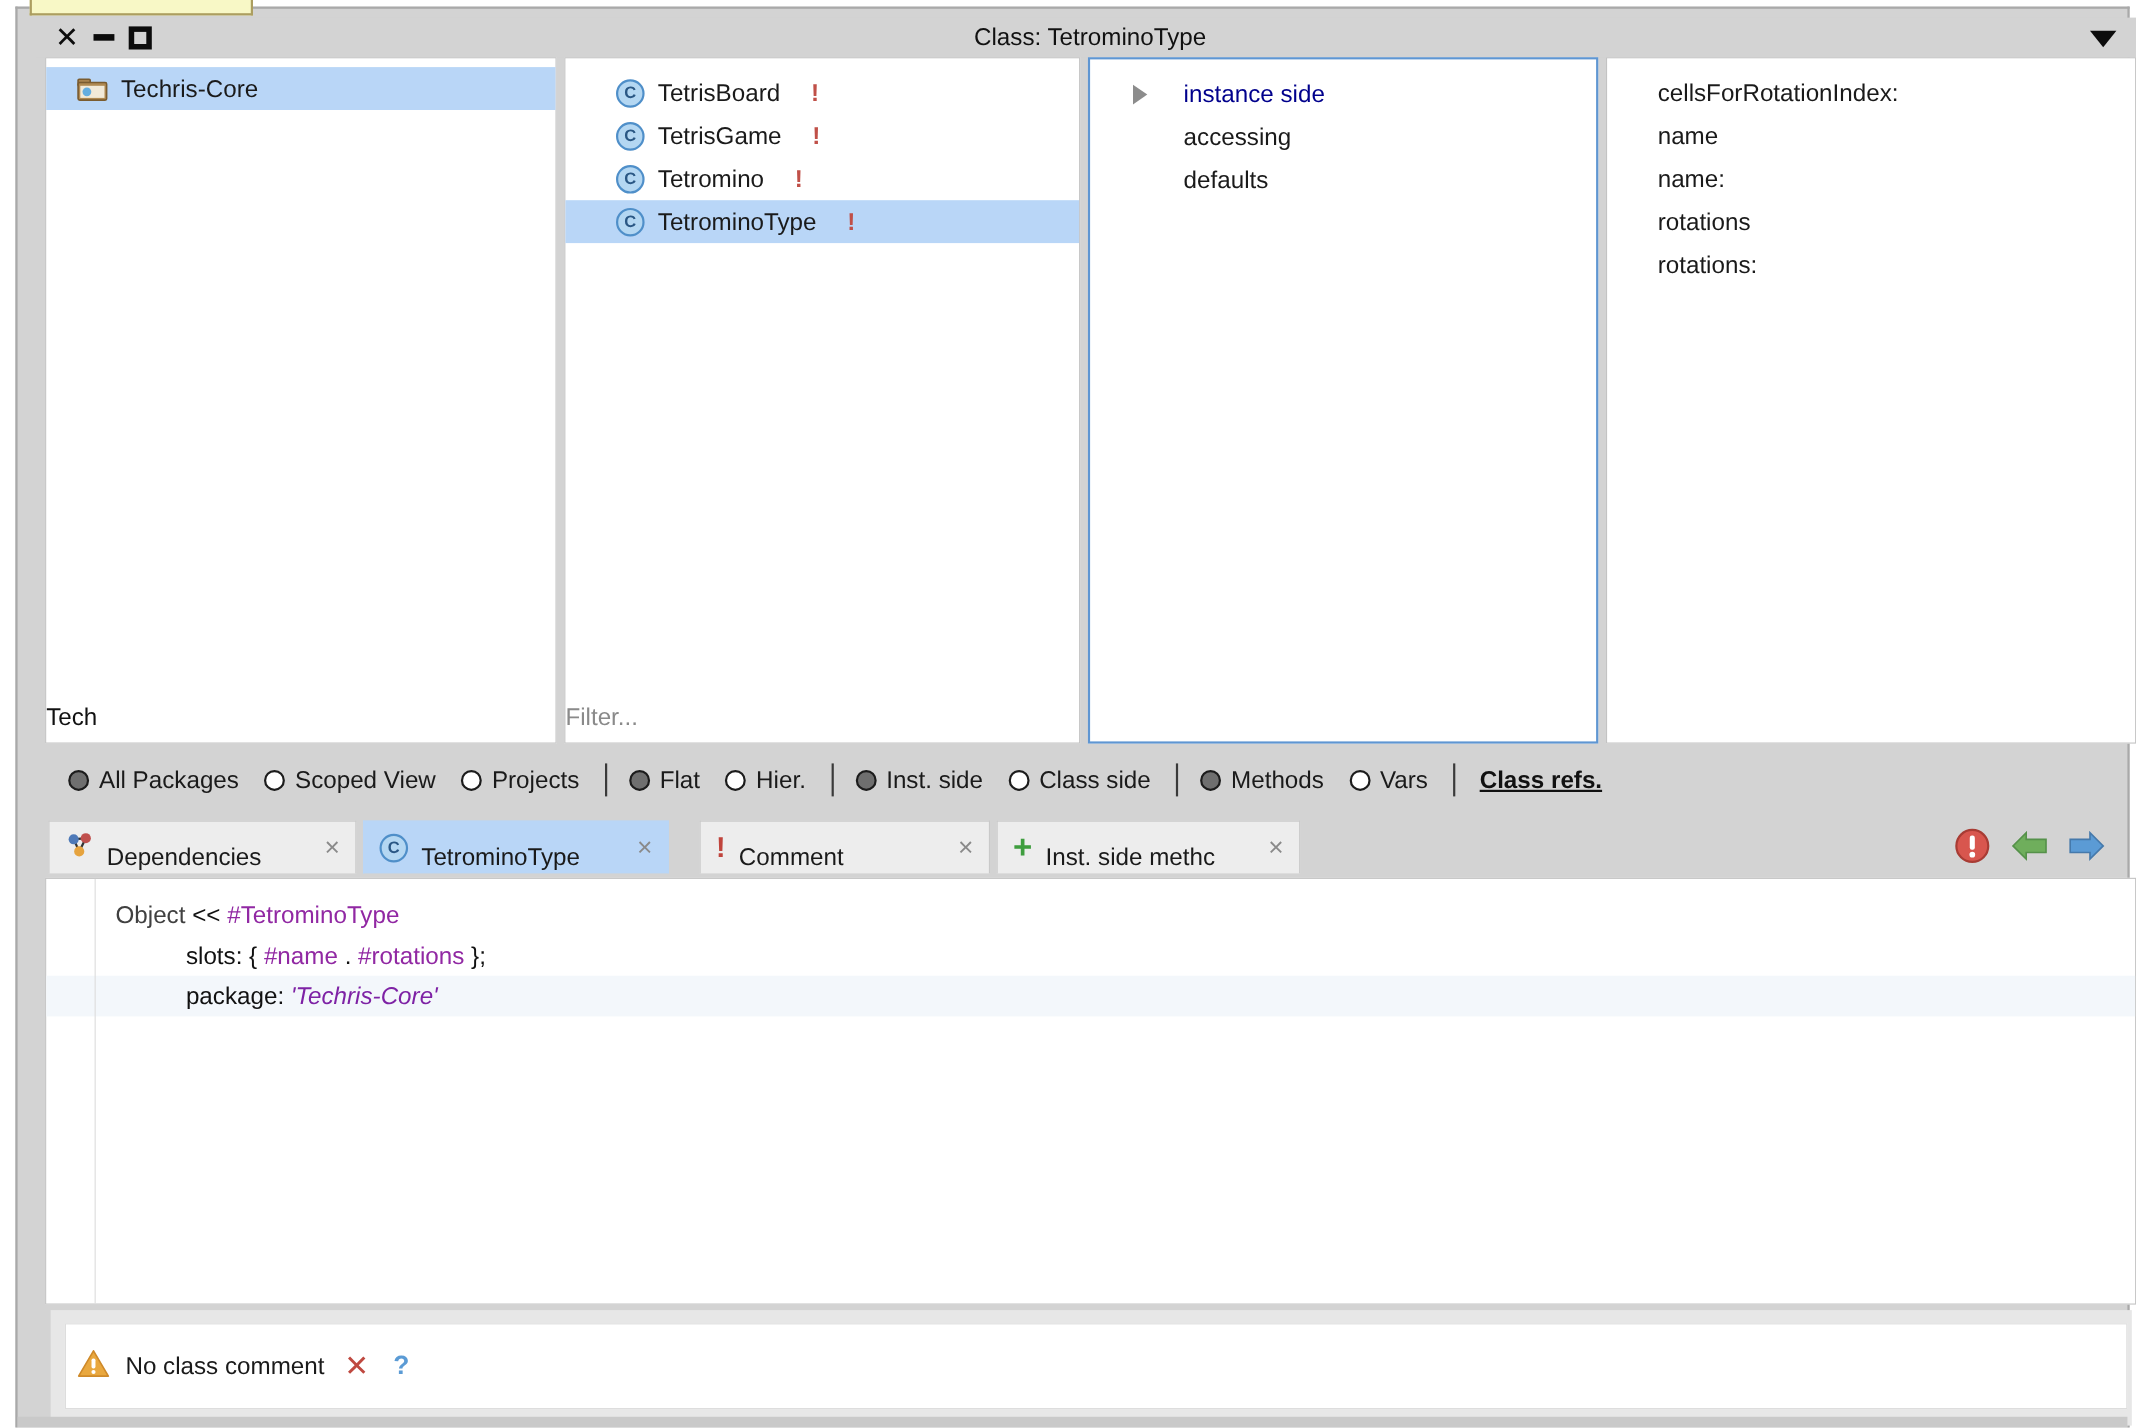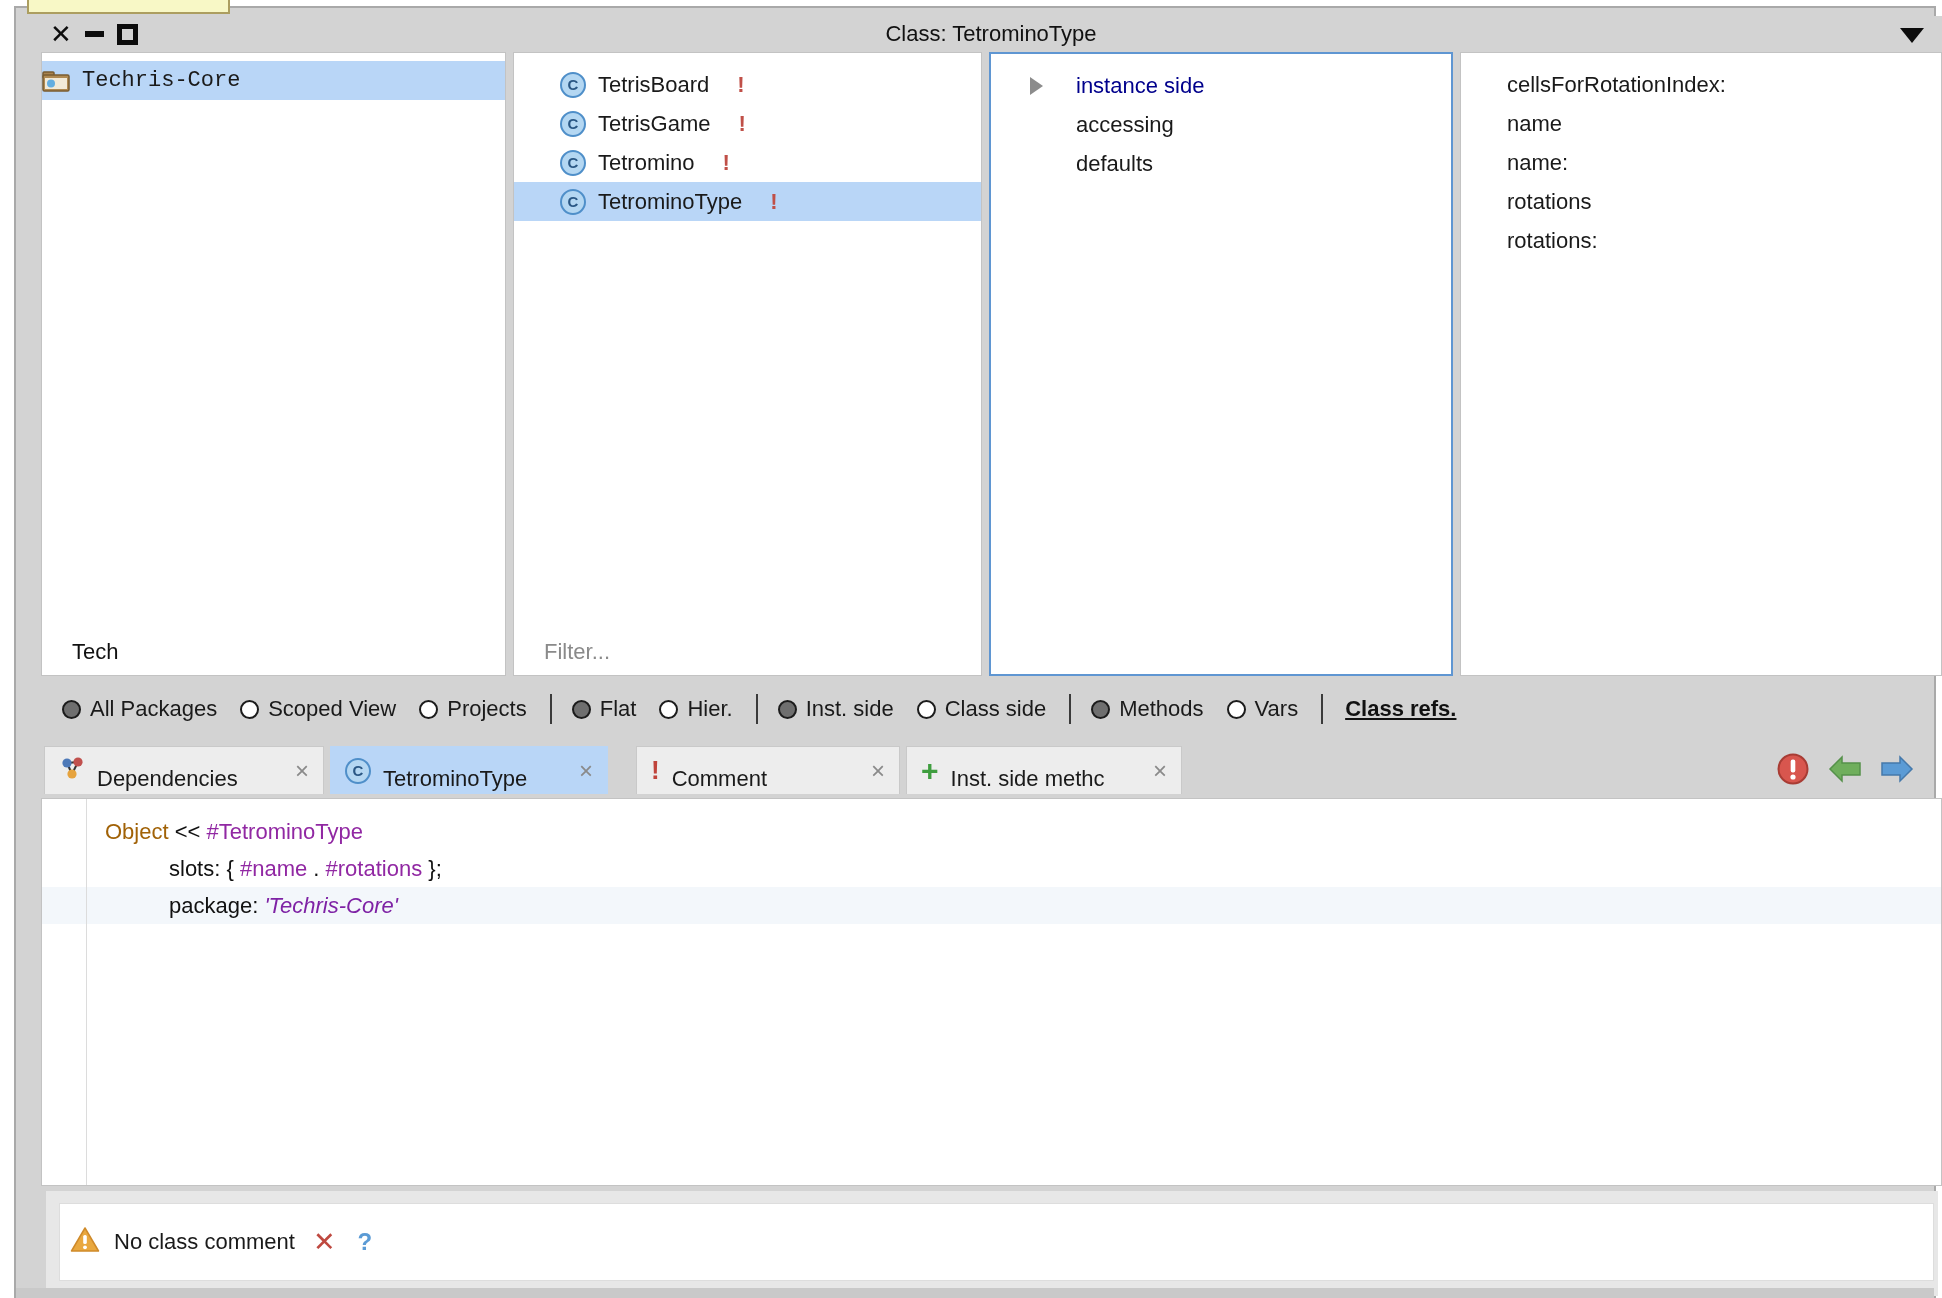--- a/index.html
+++ b/index.html
@@ -24,35 +24,35 @@
   
   .pane { position:absolute; top:44px; height:624px; background:#ffffff; border:1px solid #c3c3c3; }
   .pane-packages { left:25px;  width:465px; }
   .pane-classes  { left:497px; width:469px; }
   .pane-protocols{ left:973px; width:464px; border:2px solid #5f96d2; }
   .pane-methods  { left:1444px;width:482px; }
   .list { padding-top:12px; }
   .pane-packages .list { padding-top:8px; }
   .row { height:39px; display:flex; align-items:center; font-size:22px; }
   .row.selected { background:#b9d6f7; }
-  .pkg-row { gap:12px;font-family:Liberation Mono, monospace; }
+  .pkg-row { padding-left:28px; gap:12px; }
   .cls-row { padding-left:46px; gap:12px; }
   .proto-row { padding-left:39px; }
   .meth-row { padding-left:46px; }
   .flag { color:#c05048; font-weight:bold; margin-left:16px; font-size:22px; }
   .class-icon { width:26px; height:26px; border-radius:50%; background:#b4d7f2; border:2px solid #4f8fc9;
                 display:flex; align-items:center; justify-content:center;
                 font-size:15px; font-weight:bold; color:#2a5784; flex:0 0 auto; }
   .expander { width:0; height:0; border-top:9px solid transparent; border-bottom:9px solid transparent;
               border-left:13px solid #8c8c8c; margin-right:33px; flex:0 0 auto; }
   .proto-instance { color:#00008c; }
   .proto-plain { margin-left:46px; }
   .pane-filter { position:absolute; left:0; right:0; bottom:0; height:46px; display:flex; align-items:center; }
   .pane-filter input { border:none; outline:none; background:transparent; font-family:inherit;
-                       font-size:22px; color:#111; width:90%; padding-left:30px; }
+                       font-size:22px; color:#111; width:90%; }
   .pane-filter input::placeholder { color:#8a8a8a; }
 
   
   .folder-icon { width:28px; height:24px; position:relative; flex:0 0 auto; }
 
   
   .mode-bar { position:absolute; left:16px; top:668px; width:1918px; height:66px;
               display:flex; align-items:center; padding-left:30px; font-size:22px; }
   .radio-opt { display:flex; align-items:center; gap:9px; margin-right:23px; cursor:default; }
   .radio-dot { width:19px; height:19px; border-radius:50%; border:2px solid #1c1c1c; background:#ffffff; flex:0 0 auto; }
@@ -77,21 +77,21 @@
 
   
   .editor { position:absolute; left:25px; top:790px; width:1901px; height:388px;
             background:#ffffff; border:1px solid #c3c3c3; font-size:22px; }
   .gutter-line { position:absolute; left:44px; top:0; bottom:0; width:1px; background:#dcdcdc; }
   .code { padding-top:14px; }
   .code-line { height:37px; line-height:37px; white-space:pre; }
   .ind0 { padding-left:63px; }
   .ind1 { padding-left:127px; }
   .code-line.hl { background:#f3f7fb; }
-  .cls { color:#a16207; }
+  .cls { color:#404040; }
   .sym { color:#9128a3; }
   .str { color:#7e22a5;font-style:italic; }
   .pln { color:#111111; }
 
   
   .comment-panel { position:absolute; left:30px; top:1183px; width:1892px; height:105px; background:#e7e7e7; }
   .comment-bar { position:absolute; left:13px; top:12px; width:1875px; height:78px; background:#ffffff;
                  border:1px solid #dddddd; display:flex; align-items:center; padding-left:10px; }
   .comment-text { font-size:22px; margin:0 18px 0 14px; }
   .comment-dismiss { color:#bf4940; font-size:27px; font-weight:bold; cursor:default; }

